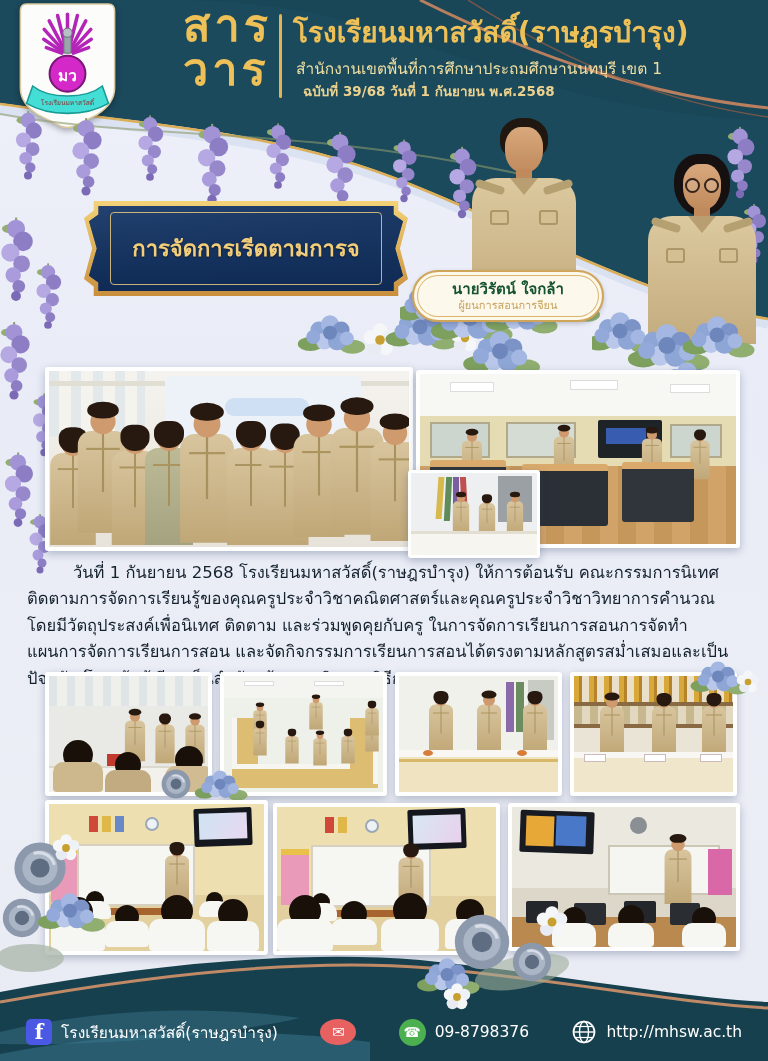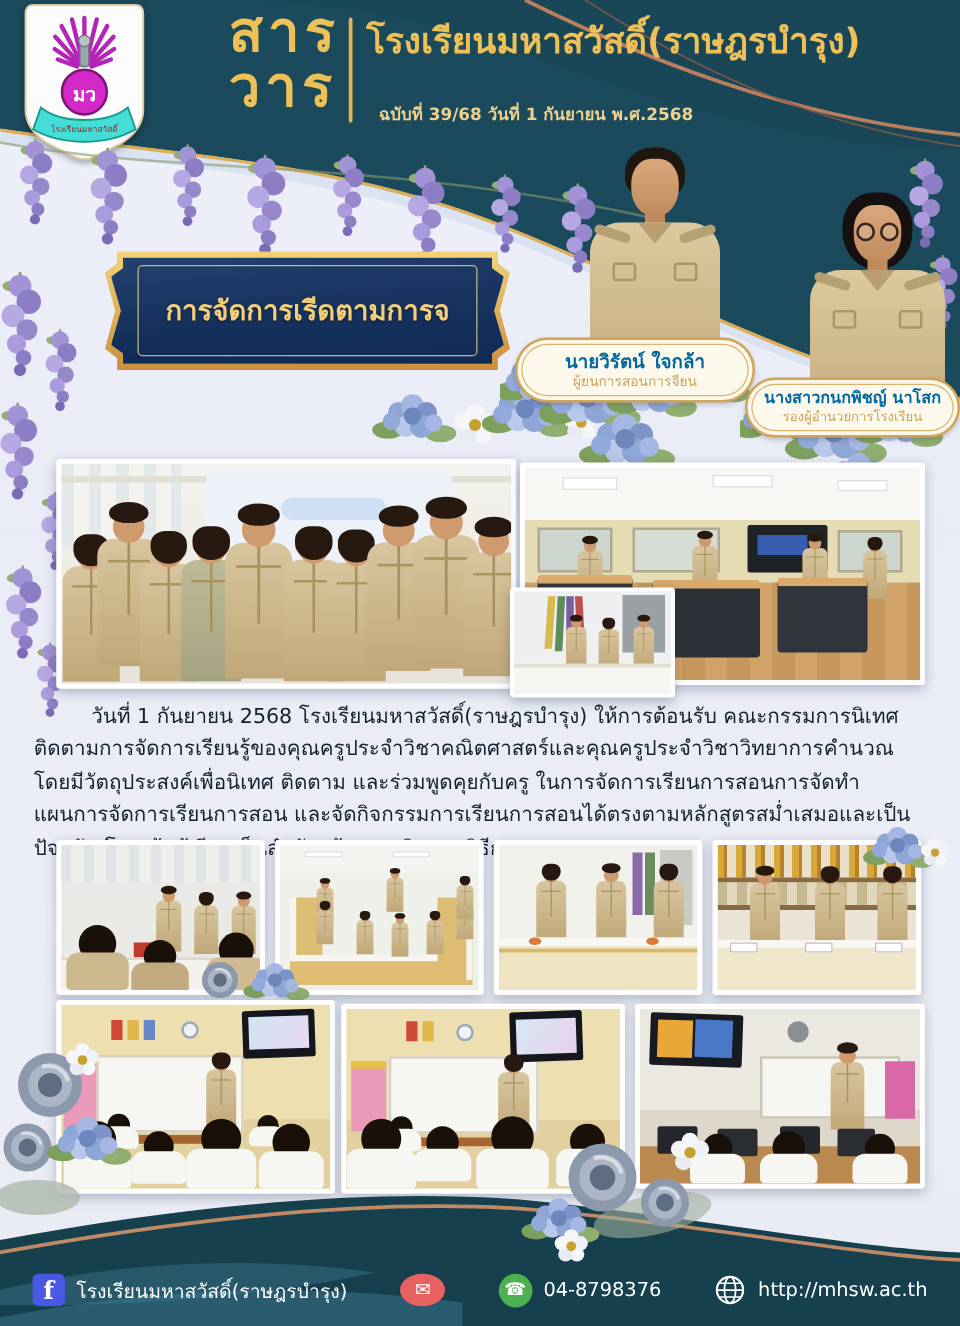--- a/index.html
+++ b/index.html
@@ -24,21 +24,21 @@
     clip-path:polygon(3% 0,97% 0,97% 10%,100% 18%,97.5% 50%,100% 82%,97% 90%,97% 100%,3% 100%,3% 90%,0 82%,2.5% 50%,0 18%,3% 10%);}
   .banner-line{position:absolute;inset:11px 26px;border:1px solid #e8c981;border-radius:4px;opacity:.85;}
   .banner-text{position:absolute;inset:0;display:flex;flex-direction:column;align-items:center;justify-content:center;gap:5px;
     color:#f2cd7a;font-weight:bold;text-shadow:0 1px 2px rgba(0,0,0,.5);}
   .banner-text .l1{font-size:20px;}
   .banner-text .l2{font-size:22px;}
   
   .plate{position:absolute;background:#fdf8ec;border:2px solid #cfa55a;border-radius:26px;
     box-shadow:inset 0 0 0 3px #fdf8ec,inset 0 0 0 4px #dab468,0 2px 4px rgba(60,60,90,.25);
     display:flex;flex-direction:column;align-items:center;justify-content:center;line-height:1.25;}
-  .plate .nm{color:#0369a1;font-weight:bold;}
+  .plate .nm{color:#14532d;font-weight:bold;}
   .plate .tt{color:#c9a45e;}
   
   .portrait{position:absolute;}
   .po-hair,.po-face,.po-neck,.po-shirt,.po-ep,.po-pk,.po-glasses{position:absolute;}
   .po-hair{background:#1f1710;border-radius:46% 46% 42% 42%;}
   .po-face{background:linear-gradient(#d8a87c,#c08a5c);border-radius:42% 42% 48% 48%;}
   .po-neck{background:#c08a5c;}
   .po-shirt{background:linear-gradient(180deg,#dcc99f,#c3ab7d);border-radius:24px 24px 0 0;}
   .po-shirt::before{content:"";position:absolute;left:50%;transform:translateX(-50%);top:0;width:28px;height:17px;
     background:#b89e70;clip-path:polygon(0 0,100% 0,50% 100%);}
@@ -157,20 +157,21 @@
       <text x="50" y="101" text-anchor="middle" font-size="6.5" fill="#8a2a2a">โรงเรียนมหาสวัสดิ์</text>
     </svg>
   </div>
 
   <div class="masthead">
     <div>สาร</div>
     <div>วาร</div>
   </div>
   <div class="head-divider"></div>
   <div class="school-name">โรงเรียนมหาสวัสดิ์(ราษฎรบำรุง)</div>
+  <div class="district">สำนักงานเขตพื้นที่การศึกษาประถมศึกษานนทบุรี เขต 1</div>
   <div class="issue">ฉบับที่ 39/68 วันที่ 1 กันยายน พ.ศ.2568</div>
 
   <svg class="deco" style="left:0;top:96px;width:520px;height:140px" viewBox="0 0 520 140">
     <path d="M0 18 C140 44 300 30 520 78" stroke="#8a9a6a" stroke-width="2" fill="none" opacity=".6"></path>
     <use href="#raceme" transform="translate(28,22) scale(1.15)"></use>
     <use href="#raceme" transform="translate(86,30) scale(1.3)"></use>
     <use href="#raceme" transform="translate(150,26) scale(1.1)"></use>
     <use href="#raceme" transform="translate(212,36) scale(1.35)"></use>
     <use href="#raceme" transform="translate(278,34) scale(1.1)"></use>
     <use href="#raceme" transform="translate(340,44) scale(1.3)"></use>
@@ -241,24 +242,20 @@
   <svg class="deco" style="left:592px;top:300px;width:180px;height:115px" viewBox="0 0 180 115">
     <use href="#hyd" transform="translate(28,28) scale(1.5)"></use>
       <use href="#hyd" transform="translate(75,42) scale(1.7)"></use>
     <use href="#hyd" transform="translate(125,32) scale(1.5)"></use>
       <use href="#hyd" transform="translate(95,78) scale(1.5)"></use>
   </svg>
 
   <div class="plate" style="left:412px;top:270px;width:192px;height:52px">
     <div class="nm" style="font-size:15px">นายวิรัตน์ ใจกล้า</div>
     <div class="tt" style="font-size:11px">ผู้ยนการสอนการจียน</div>
-  </div>
-  <div class="plate" style="left:596px;top:302px;width:172px;height:48px">
-    <div class="nm" style="font-size:13px">นางสาวกนกพิชญ์ นาโสก</div>
-    <div class="tt" style="font-size:10.5px">รองผู้อำนวยการโรงเรียน</div>
   </div>
 
   <div class="photo" style="left:45px;top:367px;width:368px;height:184px">
     <div class="sc" style="background:linear-gradient(#f5f3ef,#e7e3da)">
       <div style="left:0;top:0;width:96px;height:66px;background:repeating-linear-gradient(90deg,#e3e9ea 0 10px,#f4f3ee 10px 22px)"></div>
       <div style="left:0;top:10px;width:100%;height:5px;background:#e1ded4"></div>
       <div style="left:116px;top:5px;width:196px;height:88px;background:#edf2f9;border-radius:6px"></div>
       <div style="left:176px;top:27px;width:84px;height:18px;background:#cfe0f4;border-radius:9px"></div>
       <div class="fig w" style="left:0;bottom:0;transform:scale(.95)">
           <div class="h"></div>
@@ -633,21 +630,21 @@
   <div class="footer-row">
     <div class="fgroup">
       <div class="fb-icon"></div>
       <span>โรงเรียนมหาสวัสดิ์(ราษฎรบำรุง)</span>
     </div>
     <div class="fgroup">
       <div class="mail-icon"></div>
     </div>
     <div class="fgroup">
       <div class="phone-icon"></div>
-      <span>04-8798376</span>
+      <span>09-8798376</span>
     </div>
     <div class="fgroup">
       <svg width="26" height="26" viewBox="0 0 26 26">
         <circle cx="13" cy="13" r="10.5" stroke="#fff" stroke-width="1.7" fill="none"></circle>
         <ellipse cx="13" cy="13" rx="4.5" ry="10.5" stroke="#fff" stroke-width="1.4" fill="none"></ellipse>
         <line x1="2.5" y1="13" x2="23.5" y2="13" stroke="#fff" stroke-width="1.4"></line>
         <line x1="4" y1="7.5" x2="22" y2="7.5" stroke="#fff" stroke-width="1.2"></line>
         <line x1="4" y1="18.5" x2="22" y2="18.5" stroke="#fff" stroke-width="1.2"></line>
       </svg>
       <span>http://mhsw.ac.th</span>

